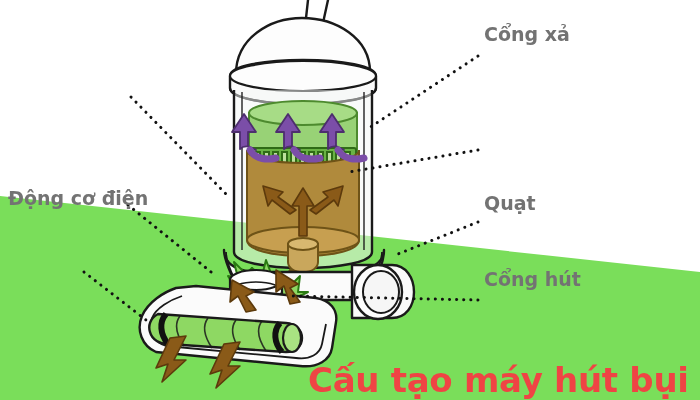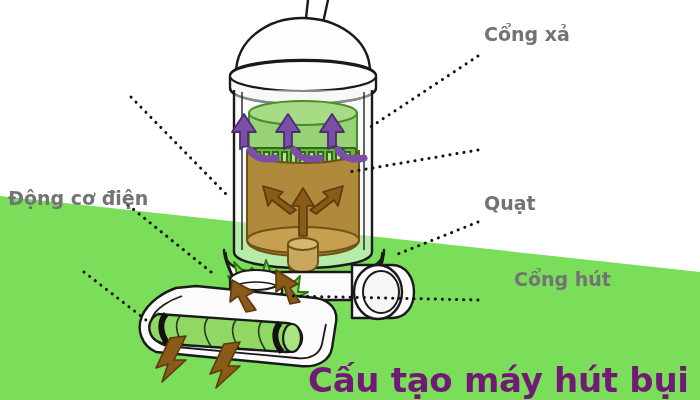--- a/index.html
+++ b/index.html
@@ -30,21 +30,21 @@
     white-space: nowrap;
     letter-spacing: 0px;
   }
   #title-text {
     position: absolute;
     left: 308px;
     top: 360px;
     font-family: "DejaVu Sans", "Liberation Sans", sans-serif;
     font-weight: bold;
     font-size: 34px;
-    color: #701a75;
+    color: #ef4444;
     white-space: nowrap;
     letter-spacing: -0.3px;
   }
 </style>
 </head>
 <body>
 
 <div id="stage">
 
   <svg id="scene" viewBox="0 0 700 400" xmlns="http://www.w3.org/2000/svg">
@@ -200,17 +200,17 @@
 
 
   <div class="lbl" style="left:8px;  top:150px;margin-top:37px;">Động cơ điện</div>
 
 
   <div class="lbl" style="left:484px; top:23px;">Cổng xả</div>
 
 
   <div class="lbl" style="left:484px; top:192px;text-align:center;">Quạt</div>
 
-  <div class="lbl" style="left:484px; top:268px;margin-left:30px;">Cổng hút</div>
+  <div class="lbl" style="left:484px; top:268px;">Cổng hút</div>
 
   <div id="title-text">Cấu tạo máy hút bụi</div>
 
 </div>
 
 </body></html>

